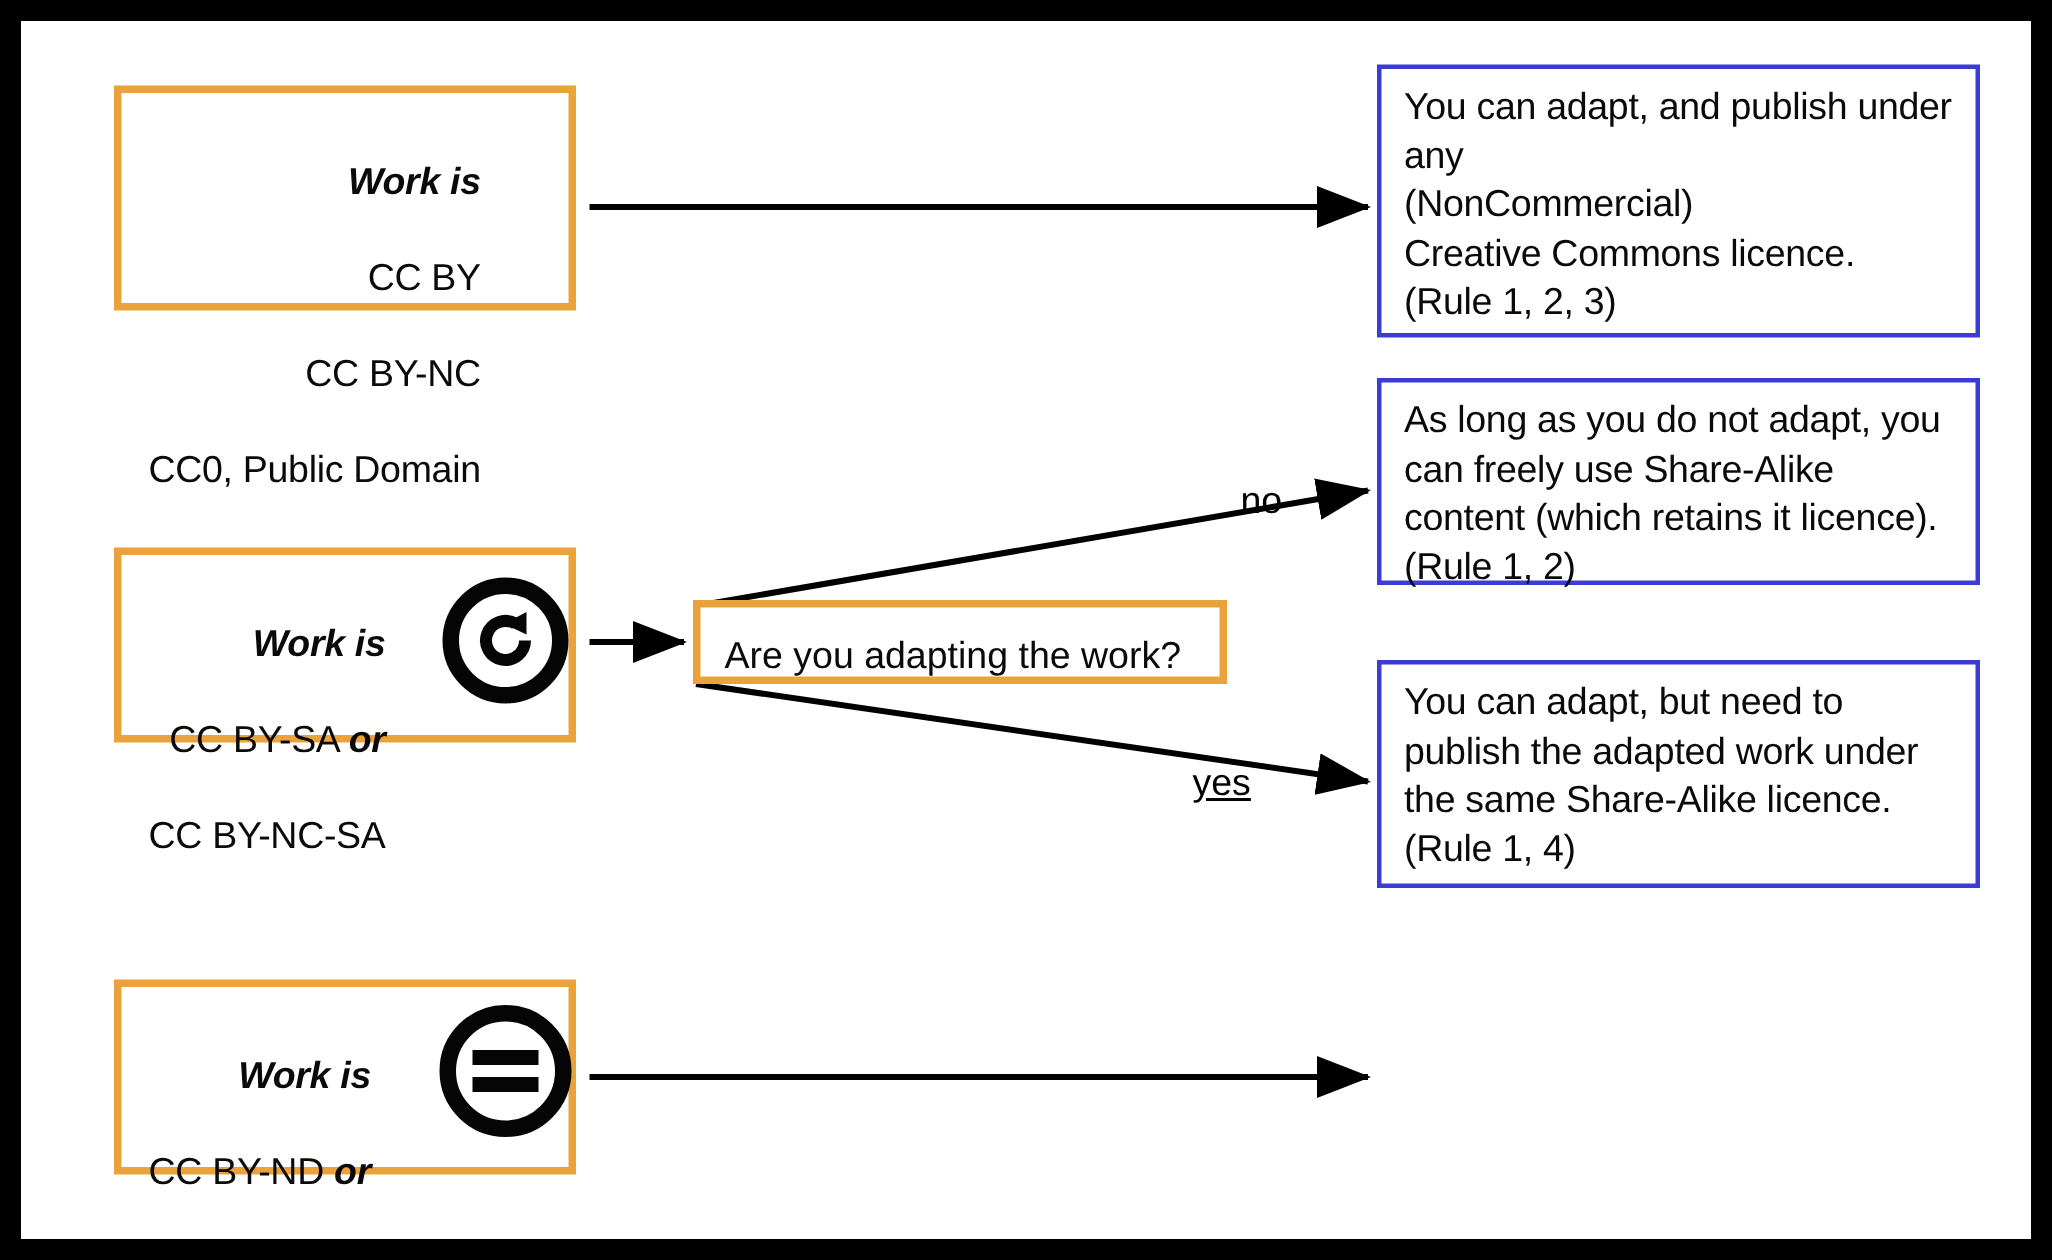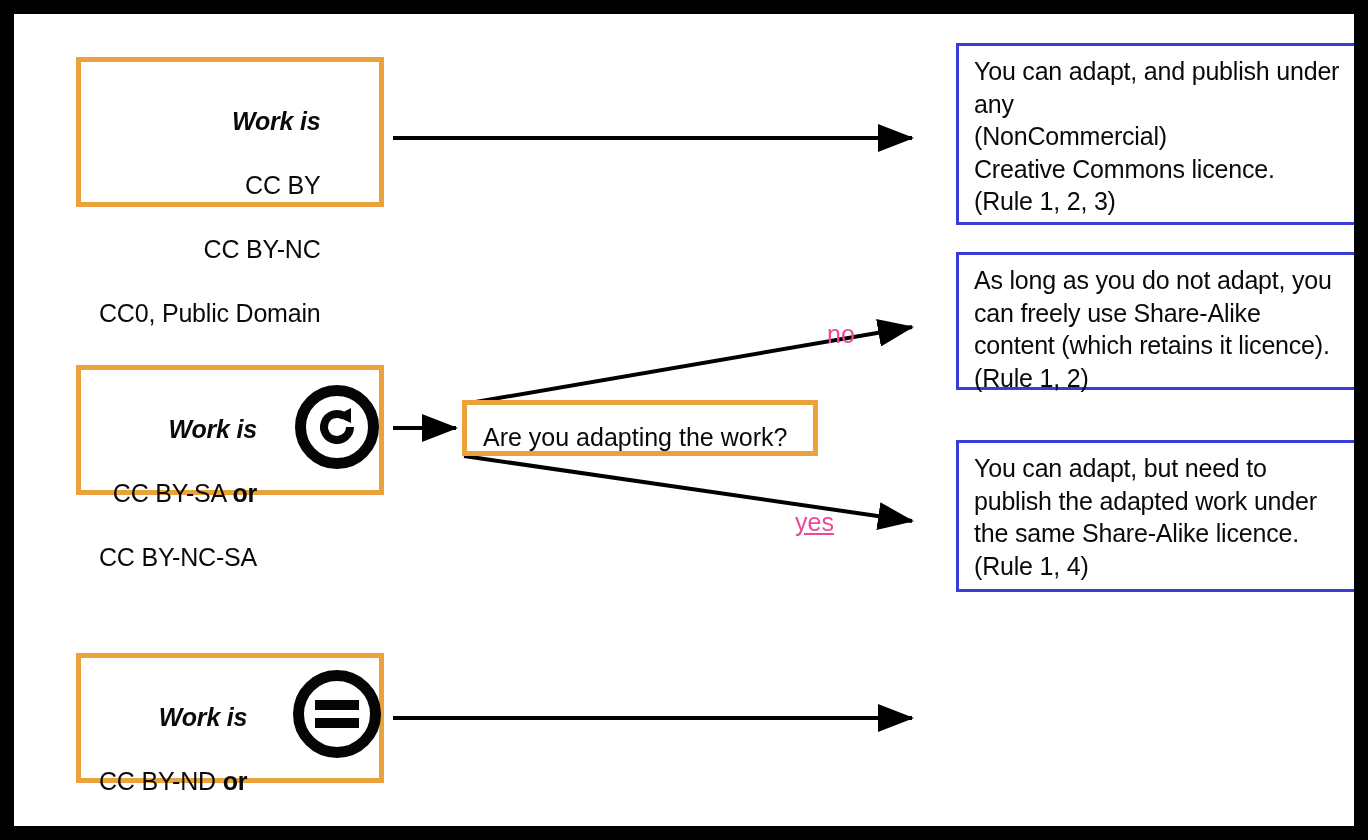--- a/index.html
+++ b/index.html
@@ -30,21 +30,20 @@
   .box {
     position: absolute;
     box-sizing: border-box;
     background: #ffffff;
   }
   .box-orange {
     border: 5px solid #eaa33c;
   }
   .box-blue {
     border: 3px solid #3b3bd6;
-    margin-left: 38px;
   }
   .box-text {
     position: absolute;
     white-space: pre-line;
     color: #0a0a0a;
     font-size: 25px;
     line-height: 31px;
     letter-spacing: -0.2px;
   }
   .lead-italic {
@@ -55,20 +54,21 @@
 
   
   .src-box { width: 308px; text-align: right; }
   .src-text {
     left: 18px;
     top: 11px;
     font-size: 25px;
     line-height: 32px;
   }
   .src-text .or {
+    font-style: italic;
     font-weight: bold;
   }
 
   
   .decision {
     left: 448px;
     top: 386px;
     width: 356px;
     height: 56px;
     display: flex;
@@ -135,21 +135,21 @@
   #wires {
     position: absolute;
     left: 0; top: 0;
     width: 1340px;
     height: 812px;
     pointer-events: none;
   }
   .branch-label {
     position: absolute;
     font-size: 25px;
-    color: #ec4899;
+    color: #000000;
     text-align: center;
   }
 </style>
 </head>
 <body>
 
 <div id="canvas">
   <div id="inner">
 
     <svg id="wires" viewBox="0 0 1340 812" width="1340" height="812">

